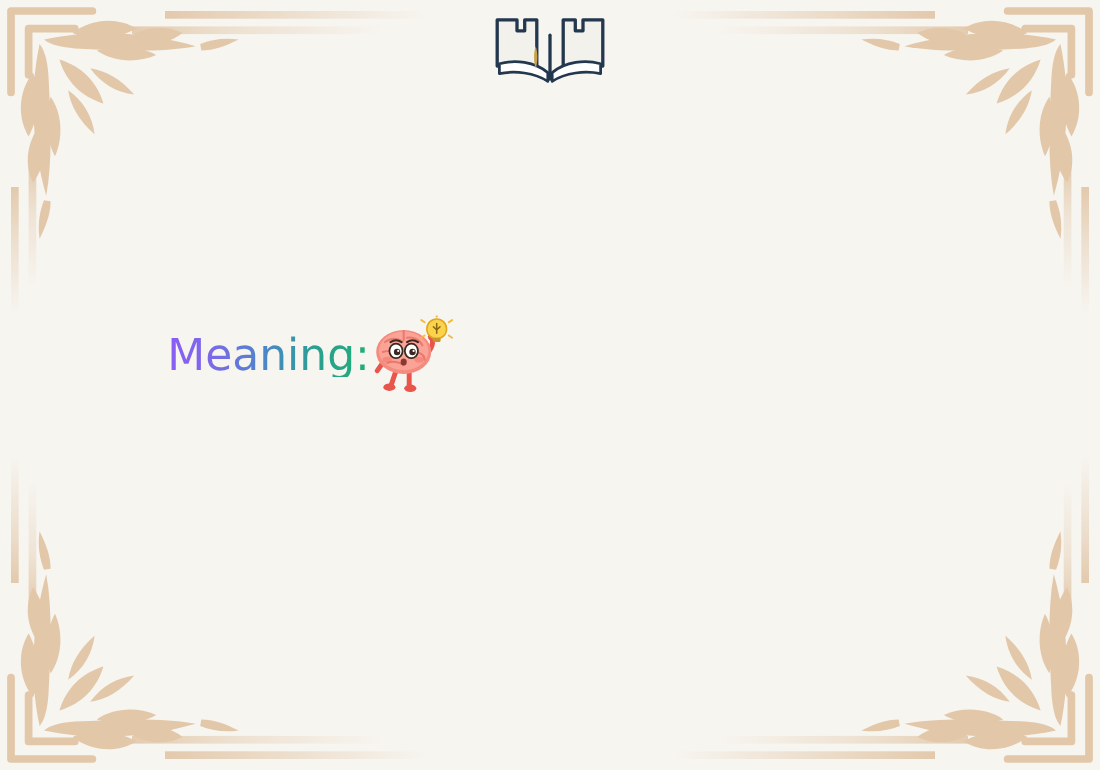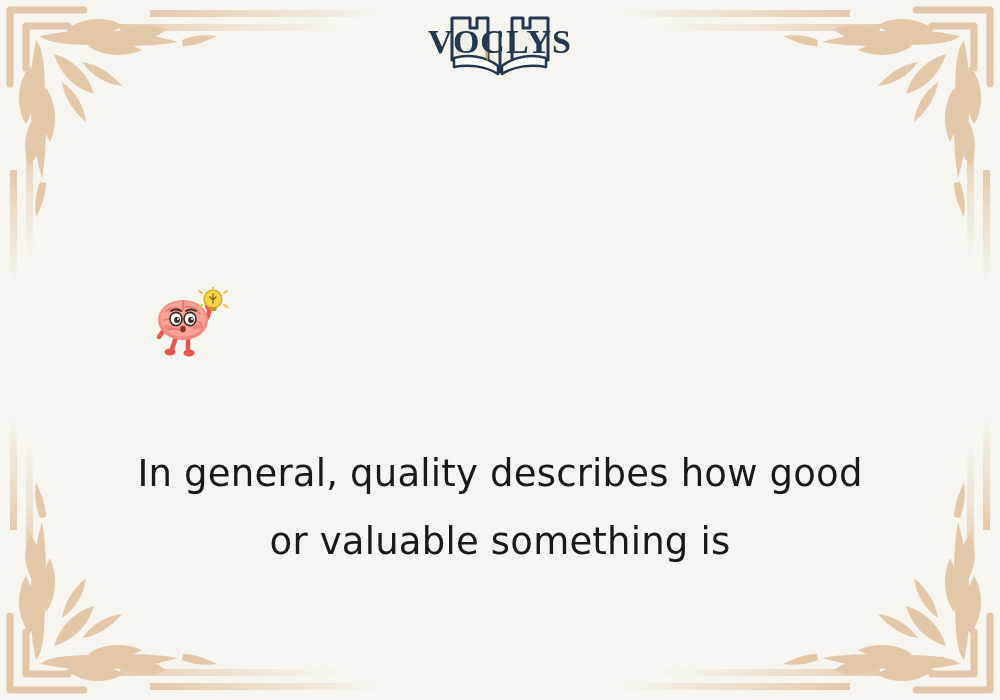--- a/index.html
+++ b/index.html
@@ -355,26 +355,26 @@
         <path d="M104 8 H86 V18 H79 V8 H68 V50 H104 Z" fill="#F2F1EC" stroke="#23374F" stroke-width="3" stroke-linejoin="round"></path>
 
         <path d="M10 48 C24 44 42 46 54 56 L54 64 C42 56 24 54 10 57 Z" fill="#FFFFFF" stroke="#23374F" stroke-width="2.5" stroke-linejoin="round"></path>
 
         <path d="M102 48 C88 44 70 46 58 56 L58 64 C70 56 88 54 102 57 Z" fill="#FFFFFF" stroke="#23374F" stroke-width="2.5" stroke-linejoin="round"></path>
 
         <path d="M56 22 L56 62" stroke="#23374F" stroke-width="3" stroke-linecap="round"></path>
 
         <path d="M43 32 C45 38 45 46 43 52 C41 46 41 38 43 32 Z" fill="#C9A24B"></path>
       </svg>
-      <div class="logo-word">VOCLYS</div>
     </div>
   </div>
 
 
   <div id="meaning-row">
+    <div id="meaning-label">Meaning:</div>
     <svg id="brain-emoji" viewBox="0 0 78 72" aria-hidden="true">
 
       <path d="M26 50 L22 62" stroke="#E8554B" stroke-width="4.5" stroke-linecap="round" fill="none"></path>
       <path d="M38 52 L38 63" stroke="#E8554B" stroke-width="4.5" stroke-linecap="round" fill="none"></path>
       <ellipse cx="20" cy="65" rx="5.5" ry="3.4" fill="#E8554B"></ellipse>
       <ellipse cx="39" cy="66" rx="5.5" ry="3.4" fill="#E8554B"></ellipse>
 
       <path d="M16 40 L9 50" stroke="#E8554B" stroke-width="4.5" stroke-linecap="round" fill="none"></path>
 
       <path d="M50 36 C58 33 60 26 59 21" stroke="#E8554B" stroke-width="4.5" stroke-linecap="round" fill="none"></path>
@@ -414,15 +414,14 @@
         <path d="M63 0 L63 -1"></path>
         <path d="M74 6 L77 4"></path>
         <path d="M52 6 L49 4"></path>
         <path d="M74 18 L77 20"></path>
         <path d="M52 18 L49 20"></path>
         <path d="M63 1 L63 -2"></path>
       </g>
     </svg>
   </div>
 
-  <div id="definition">In general, quality describes how good or valuable something is</div>
 
 </div>
 
 </body></html>

